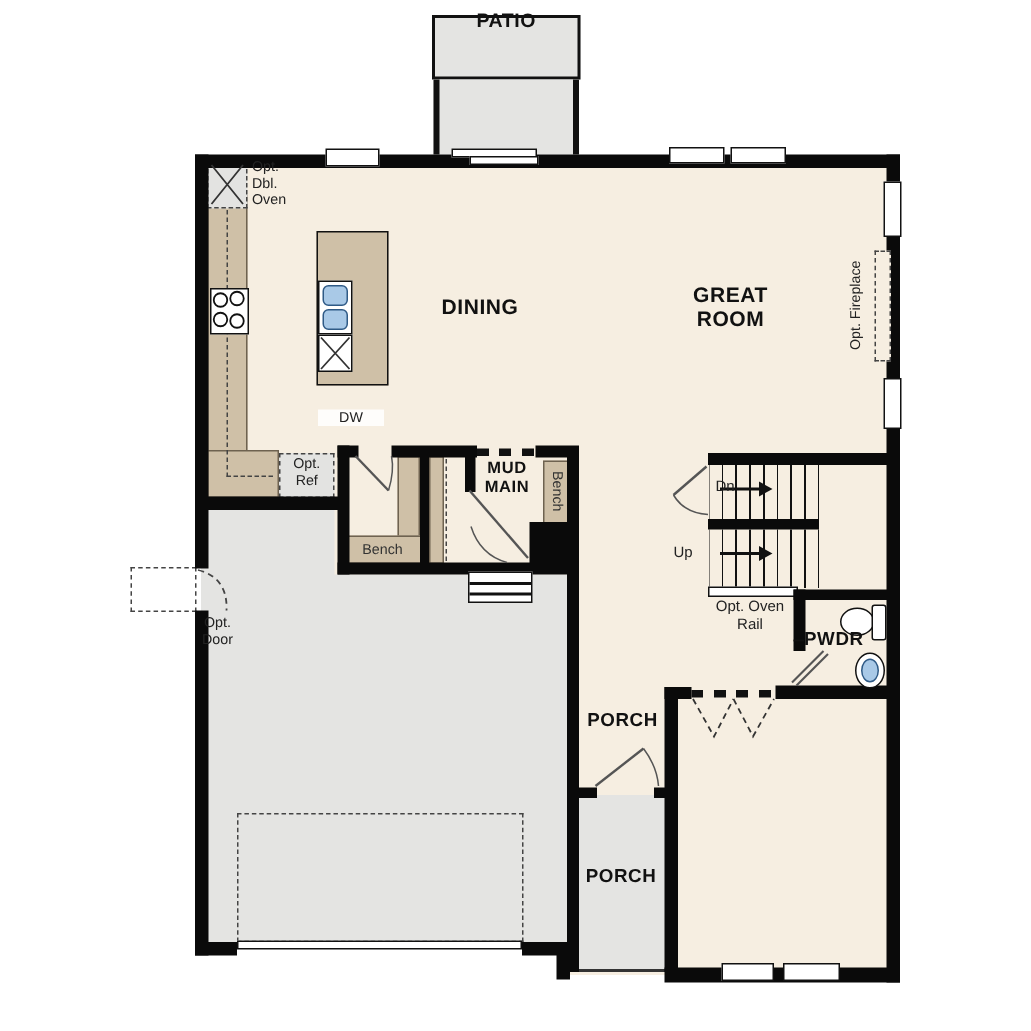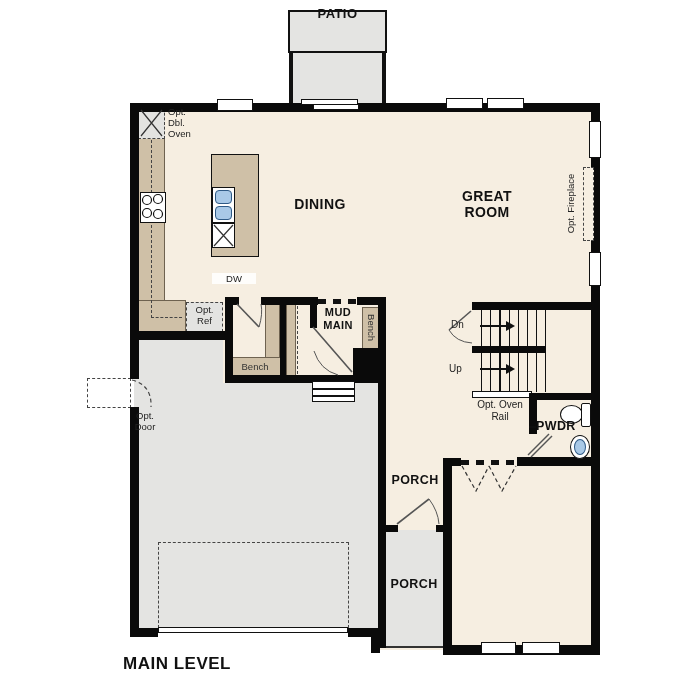--- a/index.html
+++ b/index.html
@@ -158,31 +158,30 @@
   </svg>
 
   <div class="lbl room" style="left:280px;top:196px;width:80px;font-size:14px;">DINING</div>
   <div class="lbl room" style="left:442px;top:188px;width:90px;font-size:14px;">GREAT
 ROOM</div>
   <div class="lbl room" style="left:314px;top:306px;width:48px;font-size:11px;">MUD
 MAIN</div>
   <div class="lbl room" style="left:389px;top:473px;width:52px;font-size:12.5px;">PORCH</div>
   <div class="lbl room" style="left:388px;top:577px;width:52px;font-size:12.5px;">PORCH</div>
   <div class="lbl room" style="left:536px;top:419px;width:46px;font-size:12.5px;text-align:left;">PWDR</div>
-  <div class="lbl room" style="left:123px;top:654px;width:140px;font-size:17px;text-align:left;letter-spacing:.5px;">MAIN LEVEL</div>
 
   <div class="lbl ann" style="left:168px;top:106px;width:40px;font-size:9.5px;">Opt.
 Dbl.
 Oven</div>
   <div class="lbl ann" style="left:186px;top:304px;width:37px;font-size:9.5px;text-align:center;">Opt.
 Ref</div>
   <div class="lbl ann" style="left:212px;top:229px;width:44px;font-size:9.5px;text-align:center;background:rgba(255,255,255,.85);margin-top:44px;">DW</div>
   <div class="lbl ann" style="left:229px;top:361px;width:52px;font-size:9.5px;text-align:center;color:#333;">Bench</div>
   <div class="lbl ann" style="left:354px;top:322px;width:34px;font-size:9.5px;text-align:center;color:#333;transform:rotate(90deg);">Bench</div>
-  <div class="lbl ann" style="left:451px;top:319px;width:20px;font-size:10px;">Dn</div>
+  <div class="lbl ann" style="left:477px;top:319px;width:20px;font-size:10px;">Dn</div>
   <div class="lbl ann" style="left:449px;top:363px;width:20px;font-size:10px;">Up</div>
   <div class="lbl ann" style="left:462px;top:399px;width:76px;font-size:10px;text-align:center;">Opt. Oven
 Rail</div>
   <div class="lbl ann" style="left:127px;top:410px;width:36px;font-size:9.5px;text-align:center;">Opt.
 Door</div>
   <div class="lbl ann" style="left:534px;top:198px;width:74px;font-size:9.5px;text-align:center;transform:rotate(-90deg);">Opt. Fireplace</div>
 
 </div>
 
 </body></html>

